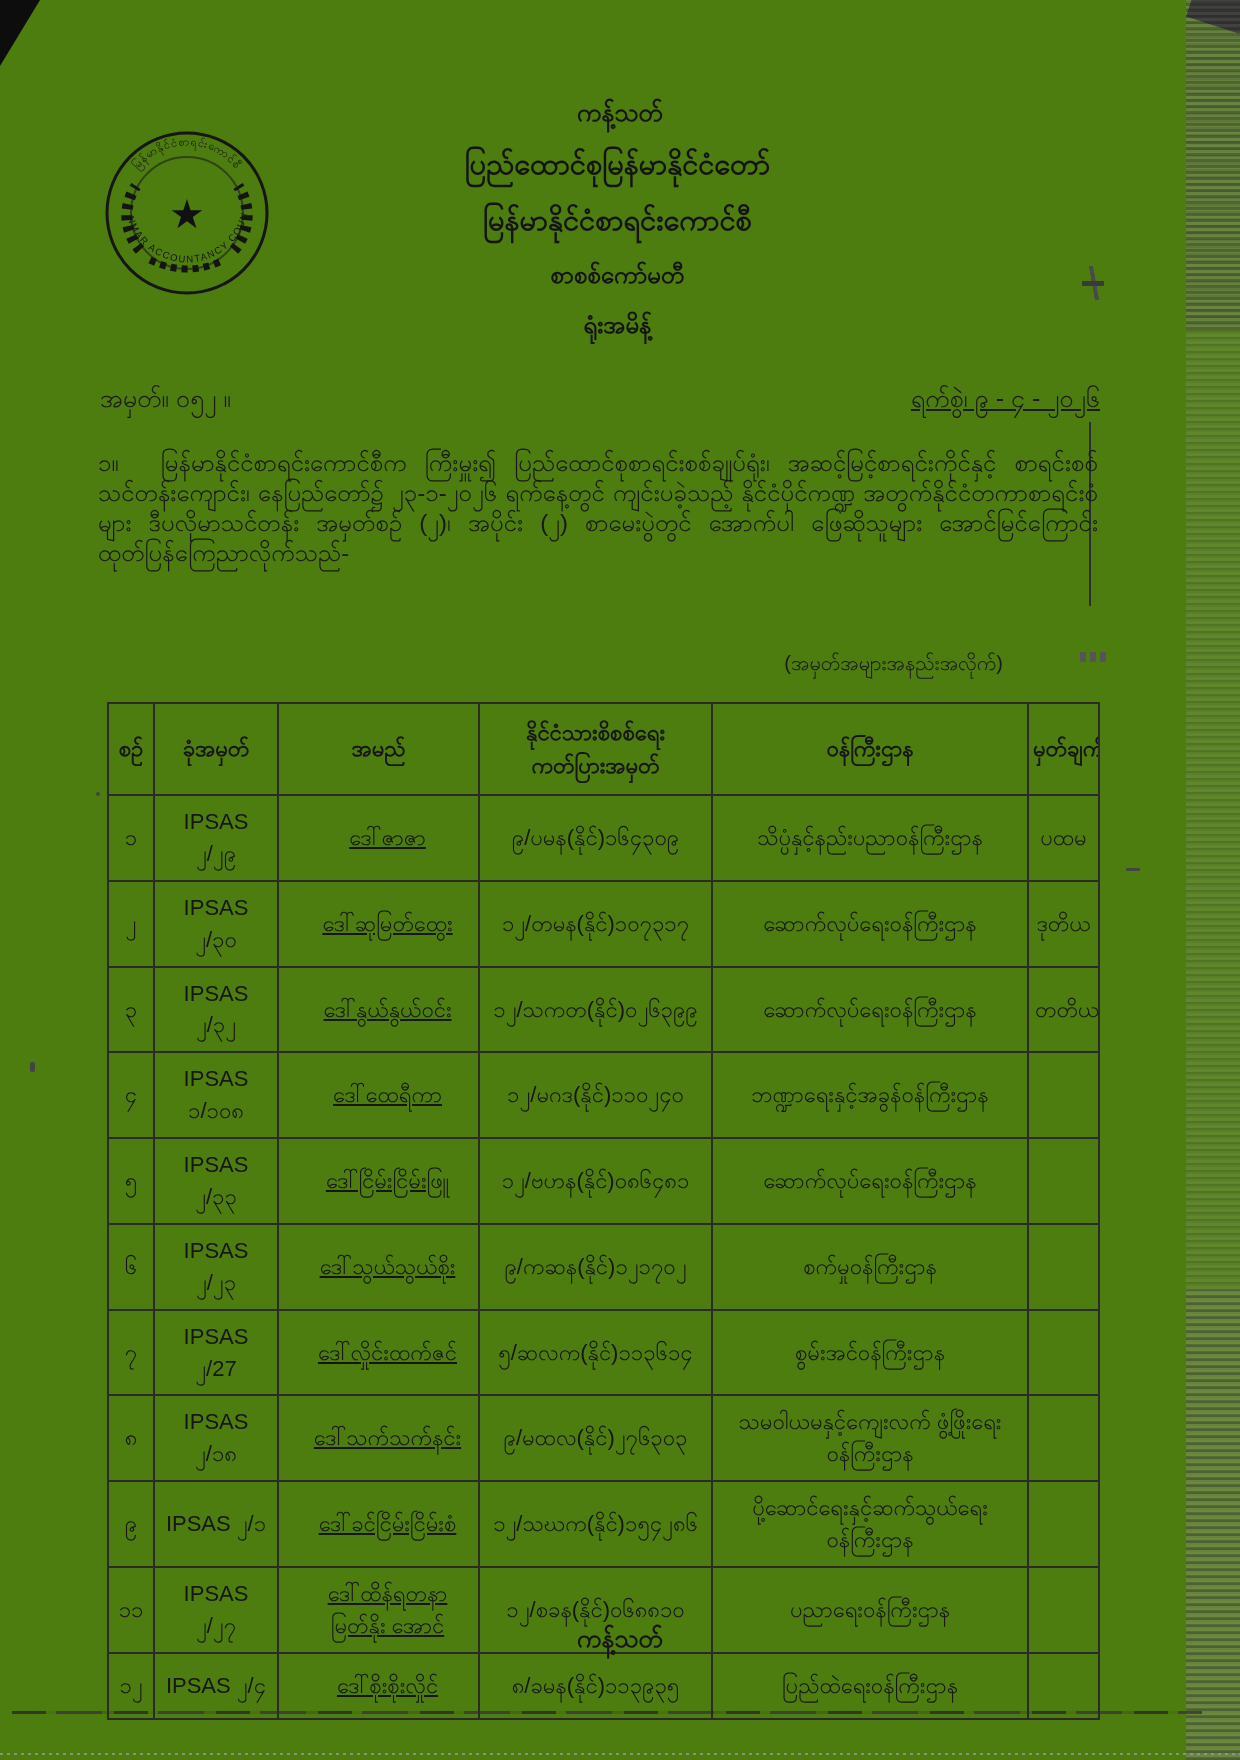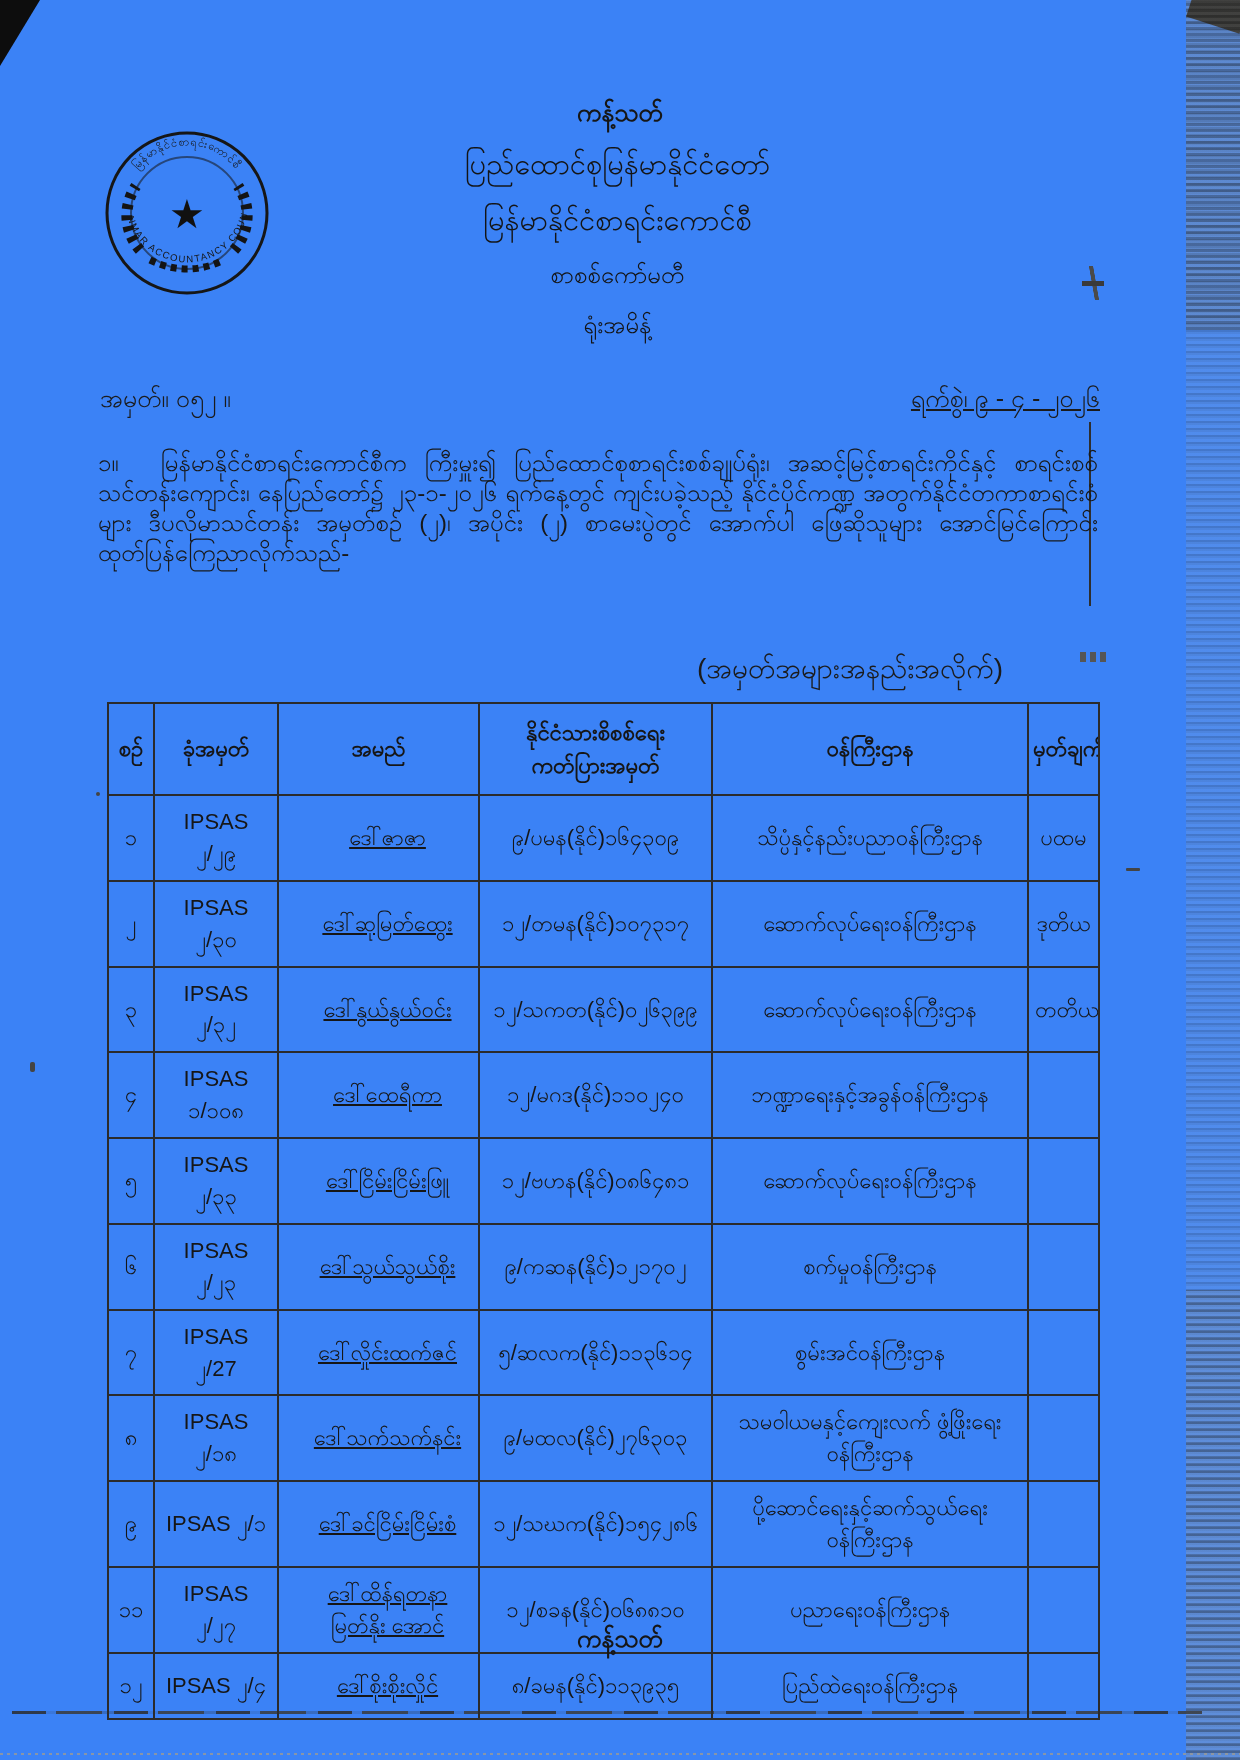--- a/index.html
+++ b/index.html
@@ -4,35 +4,35 @@
 <style>
   html,body{margin:0;padding:0;}
   body{
     font-family:"Liberation Sans","DejaVu Sans",sans-serif;
     background:#e8e8e6;
   }
   .page{
     position:relative;
     width:1240px;height:1760px;
     margin:0 auto;
-    background:#3b82f6;
+    background:#4d7c0f;
     color:#1c1c1c;
     overflow:hidden;
   }
   
   .classification-top{
     position:absolute;top:96px;left:0;width:100%;
     text-align:center;font-size:25px;font-weight:bold;color:#161616;
   }
   .title-block{
     position:absolute;top:148px;left:0;width:100%;
     text-align:center;
   }
   .title-line{
-    font-size:29px;font-weight:normal;color:#141414;
+    font-size:29px;font-weight:bold;color:#141414;
     margin:0 5px 23px 0;line-height:1.15;
   }
   .title-line.small{font-size:24px;}
   .seal{
     position:absolute;left:102px;top:128px;width:170px;height:170px;
   }
   
   .meta-row{
     position:absolute;top:382px;left:100px;width:1000px;
     font-size:25px;color:#1b1b1b;
@@ -40,21 +40,21 @@
   .doc-number{position:absolute;left:0;top:0;}
   .doc-date{position:absolute;right:0;top:0;text-decoration:underline;}
   
   .paragraph{
     position:absolute;top:448px;left:98px;width:1000px;
     font-size:24px;line-height:30px;text-align:justify;color:#181818;
   }
   .para-no{padding-right:42px;}
   .sort-note{
     position:absolute;top:650px;left:98px;width:905px;
-    text-align:right;font-size:28px;color:#1b1b1b;
+    text-align:right;font-size:20px;color:#1b1b1b;
   }
   
   .doc-table{
     position:absolute;top:702px;left:107px;
     border-collapse:collapse;table-layout:fixed;
     width:991px;font-size:22px;color:#161616;
   }
   .doc-table th,.doc-table td{
     border:2px solid #2b2b2b;
     padding:10px 6px;

